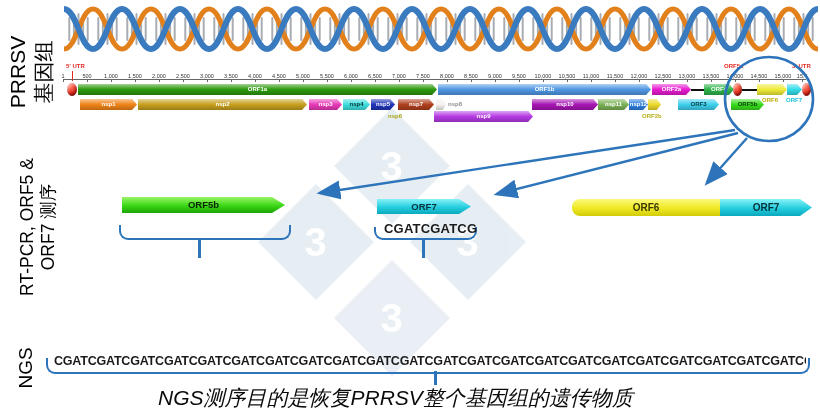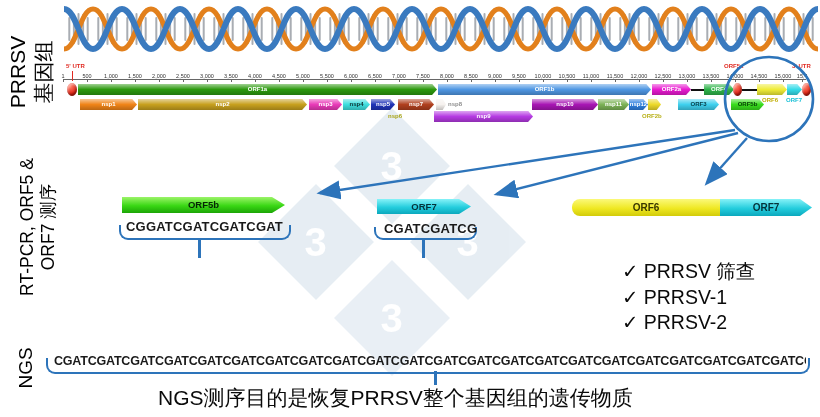--- a/index.html
+++ b/index.html
@@ -58,21 +58,21 @@
   .seq{position:absolute;font-weight:bold;color:#1a1a1a;white-space:nowrap;z-index:5;}
   #seq-orf5b{left:126px;top:219px;font-size:13px;letter-spacing:.2px;}
   #seq-orf7{left:384px;top:221px;font-size:13px;letter-spacing:.2px;}
   #ngs-seq{left:54px;top:354px;width:752px;font-size:12.5px;letter-spacing:-.2px;overflow:hidden;}
   
   .caption{position:absolute;color:#0a0a0a;z-index:5;white-space:nowrap;}
   #sanger-caption{left:138px;top:259px;font-size:19.5px;}
   #rtpcr-title{left:609px;top:236px;font-size:20px;}
   #rtpcr-items{position:absolute;left:622px;top:259px;font-size:19.5px;line-height:25.5px;
                color:#0a0a0a;z-index:5;white-space:nowrap;}
-  #ngs-caption{left:158px;top:384px;font-size:21px;}
+  #ngs-caption{left:158px;top:384px;font-size:21px;font-style:italic;}
 </style>
 </head>
 <body>
 
 <div id="canvas">
 
   <div class="wm" style="left:351px;top:125px;">
       <span>3</span>
     </div>
   <div class="wm" style="left:275px;top:201px;">
@@ -244,31 +244,25 @@
   </svg>
 
   <div class="big-arrow" id="orf5b-arrow">ORF5b</div>
   <div class="big-arrow" id="orf7-arrow">ORF7</div>
   <div id="combo">
     <div id="combo-orf6">ORF6</div>
     <div id="combo-chev">»»»</div>
     <div id="combo-orf7">ORF7</div>
   </div>
 
-  <div class="seq" id="seq-orf5b">CGGATCGATCGATCGAT</div>
   <div class="seq" id="seq-orf7">CGATCGATCG</div>
   <div class="bracket" style="left:119px;top:225px;width:168px;height:13px;"></div>
   <div class="bracket" style="left:374px;top:227px;width:99px;height:11px;"></div>
   <div class="stem" style="left:198px;top:239px;height:19px;"></div>
   <div class="stem" style="left:422px;top:239px;height:19px;"></div>
 
-  <div id="rtpcr-items">
-    <div>✓ PRRSV 筛查</div>
-    <div>✓  PRRSV-1</div>
-    <div>✓  PRRSV-2</div>
-  </div>
 
   <div class="seq" id="ngs-seq">CGATCGATCGATCGATCGATCGATCGATCGATCGATCGATCGATCGATCGATCGATCGATCGATCGATCGATCGATCGATCGATCGATCGATCGATCGATC</div>
   <div class="bracket" style="left:46px;top:358px;width:760px;height:14px;"></div>
   <div class="stem" style="left:434px;top:371px;height:14px;"></div>
   <div class="caption" id="ngs-caption">NGS测序目的是恢复PRRSV整个基因组的遗传物质</div>
 
 </div>
 
 </body></html>

